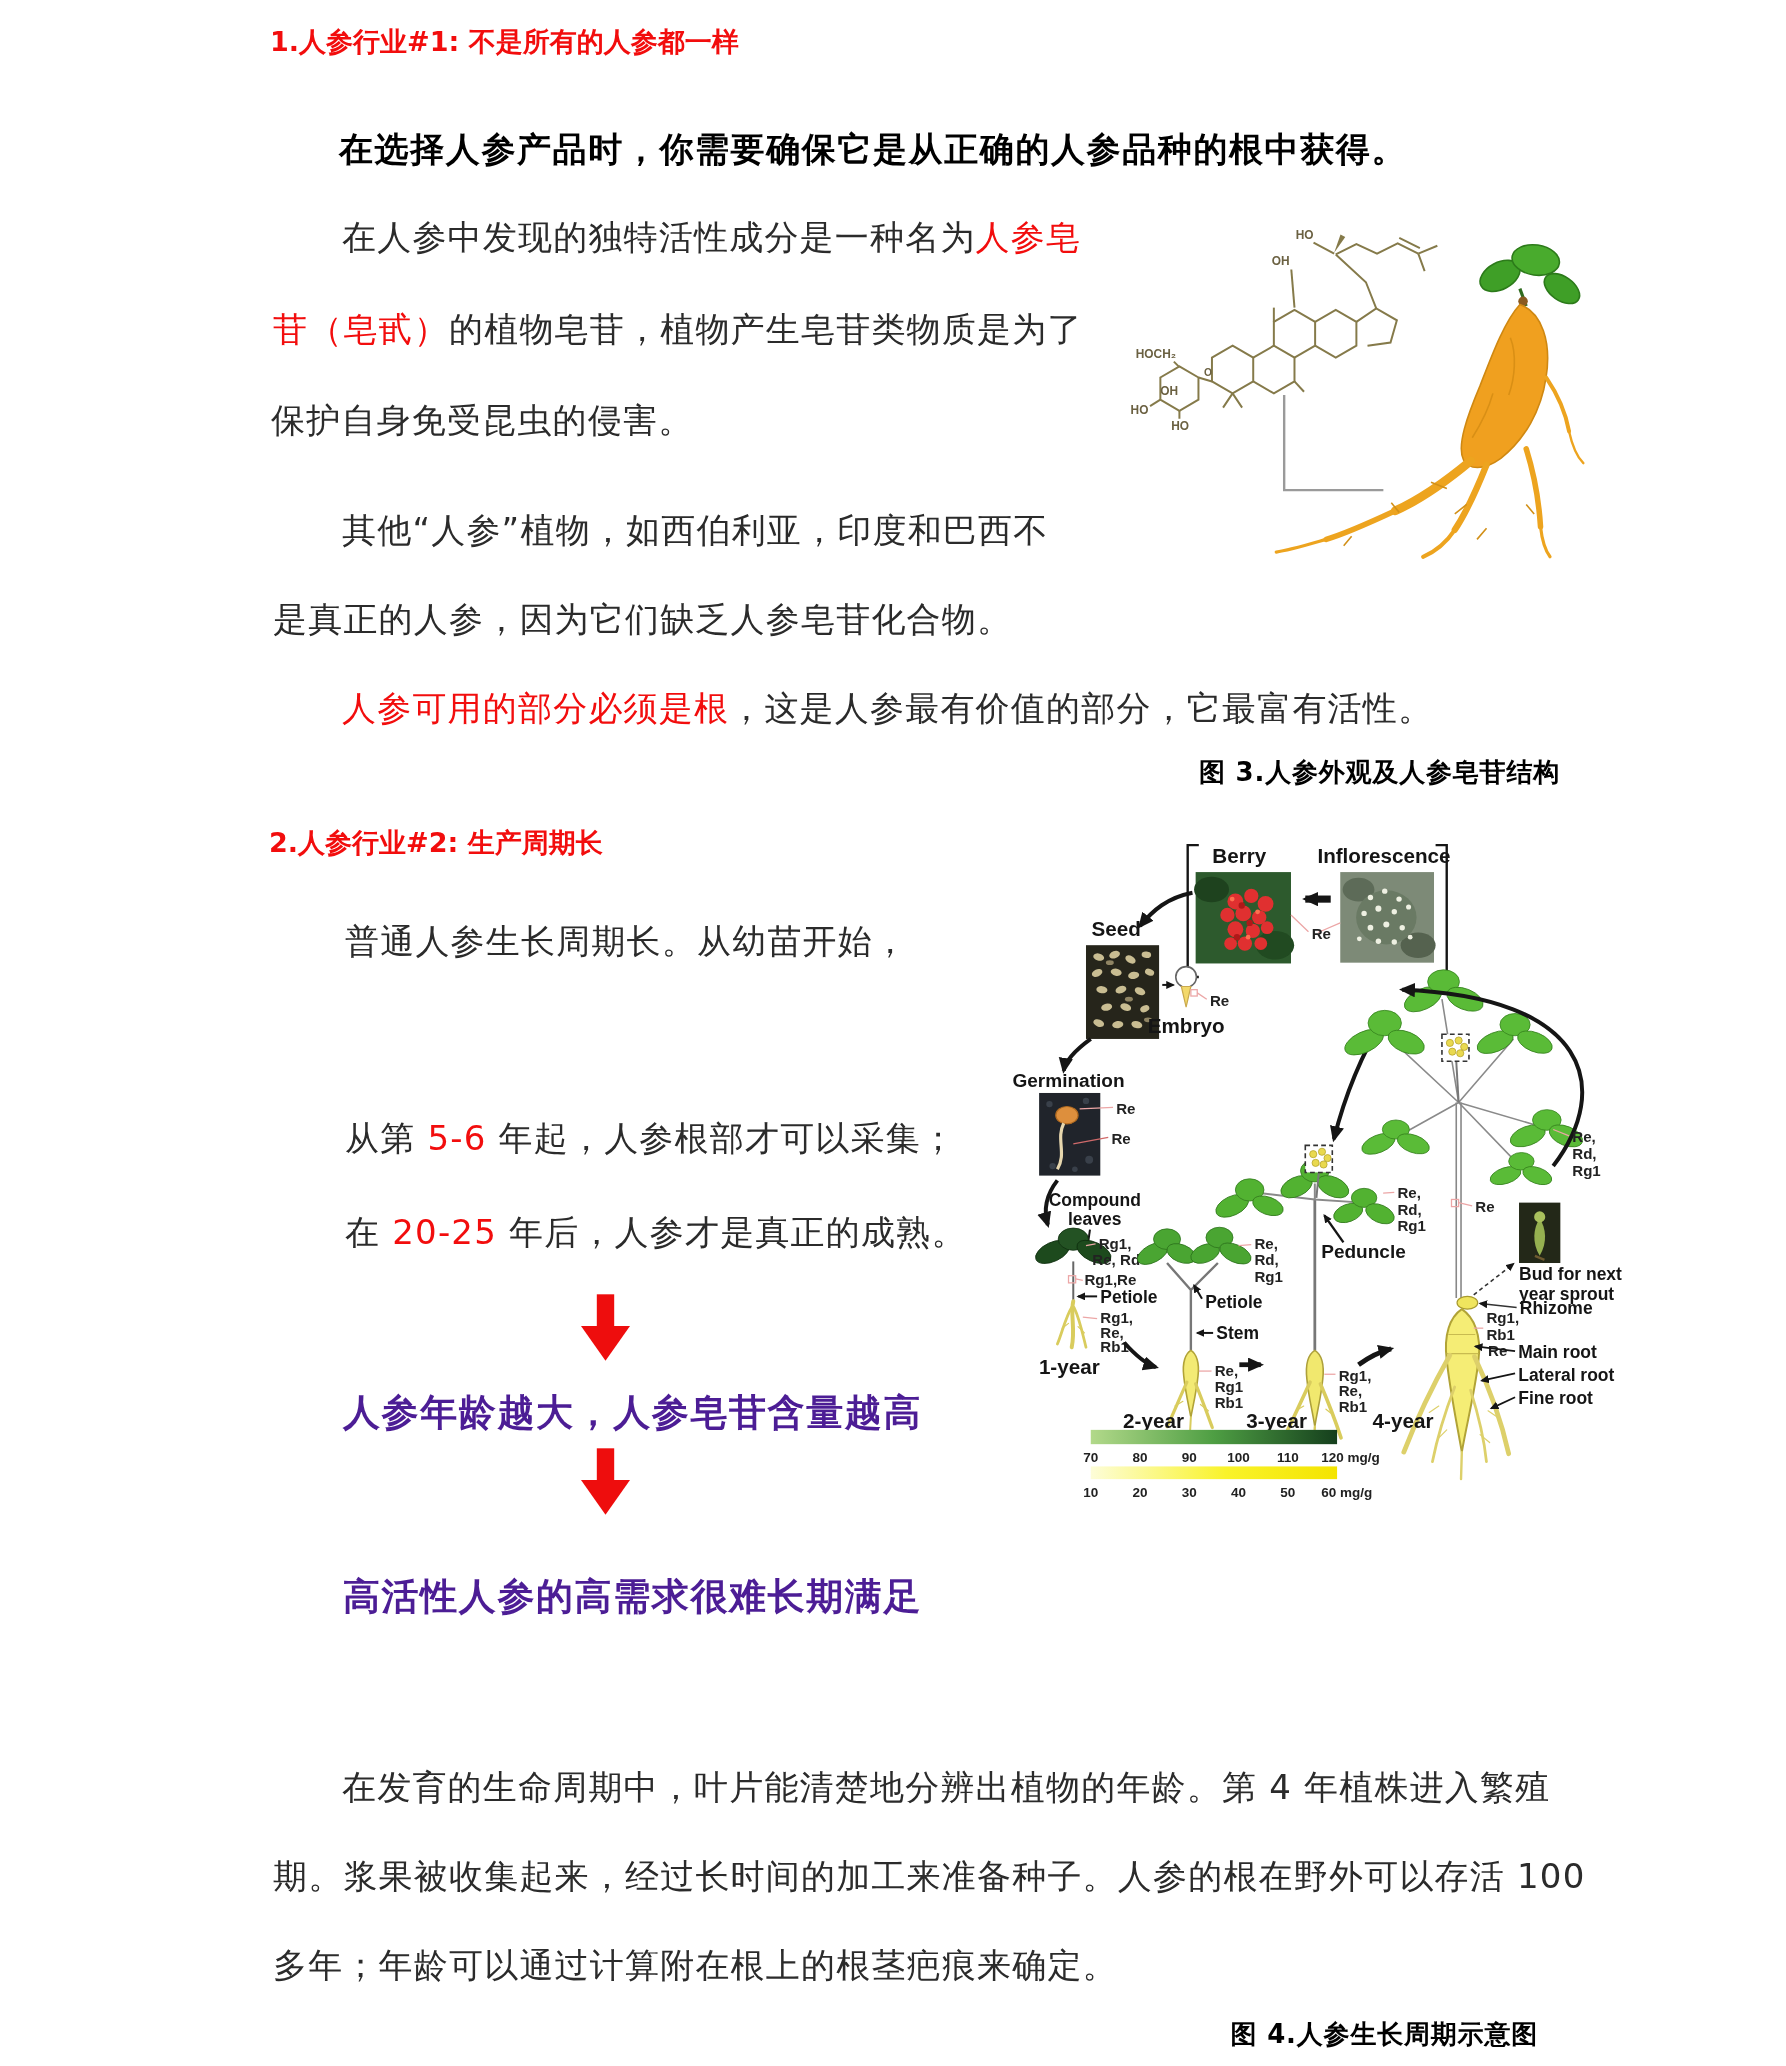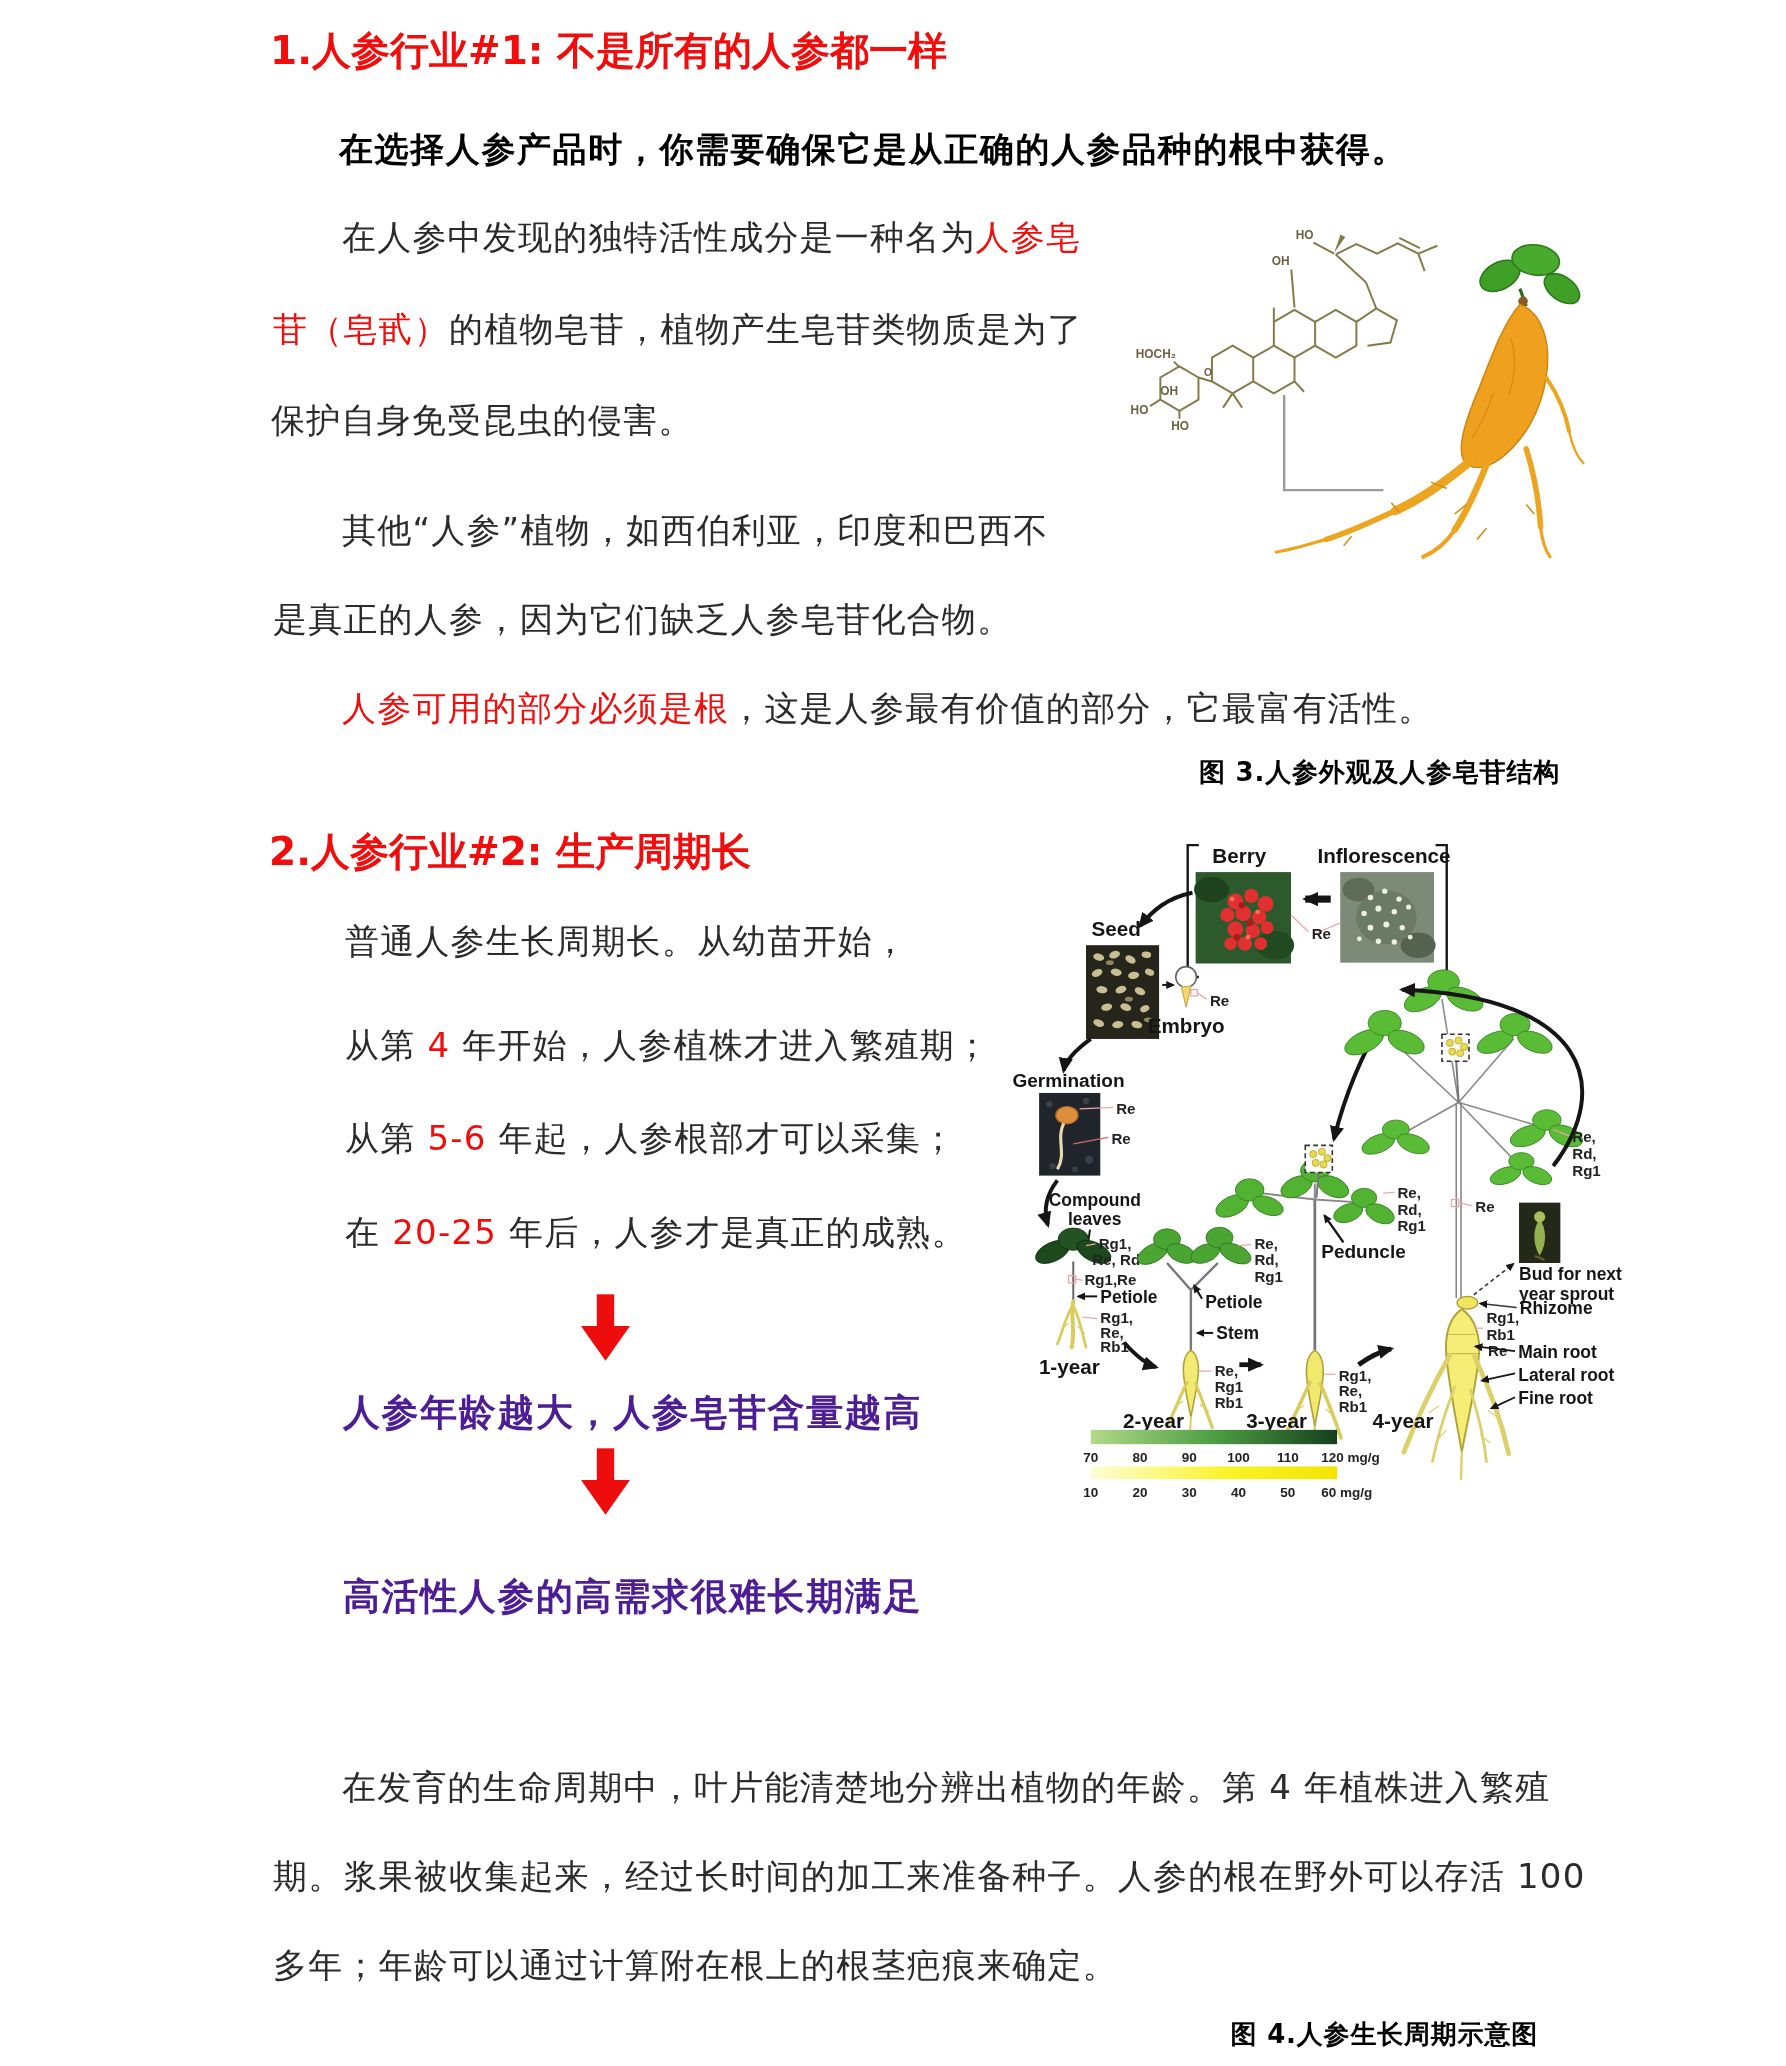--- a/index.html
+++ b/index.html
@@ -1,18 +1,18 @@
 <!DOCTYPE html>
 <html style="font-size:12.7px"><head>
 <meta charset="utf-8">
 <style>
   html,body{margin:0;padding:0;background:#ffffff;}
   .page{position:relative;width:1786px;height:2066px;background:#fff;overflow:hidden;
         font-family:"DejaVu Sans","Liberation Sans",sans-serif;}
-  .h{position:absolute;color:#f20d0d;font-weight:700;font-size:39px;letter-spacing:0px;white-space:nowrap;}
+  .h{position:absolute;color:#f20d0d;font-weight:700;font-size:27px;letter-spacing:0px;white-space:nowrap;}
   .line{position:absolute;white-space:nowrap;color:#2b2b2b;font-size:34px;letter-spacing:1.2px;line-height:1.25;}
   .boldline{position:absolute;white-space:nowrap;color:#000;font-weight:700;font-size:34px;letter-spacing:1.6px;}
   .red{color:#f20d0d;margin-top:12px;}
   .caption{position:absolute;color:#000;font-weight:700;font-size:26px;letter-spacing:0.8px;text-align:right;white-space:nowrap;}
   .redline{position:absolute;color:#4c1d95;font-weight:700;font-size:37px;letter-spacing:1.6px;white-space:nowrap;}
   .figsvg{position:absolute;}
   
   .f4t{font:700 26px "Liberation Sans",sans-serif;fill:#151515;}
   .f4m{font:700 22px "Liberation Sans",sans-serif;fill:#151515;}
   .f4g{font:700 19px "Liberation Sans",sans-serif;fill:#222;}
@@ -102,21 +102,20 @@
       </g>
       <g stroke="#d29018" stroke-width="2">
         <path d="M420,380 L400,372 M445,400 L430,412 M300,440 L290,452 M520,400 L530,412 M470,430 L458,444 M360,410 L350,398"></path>
       </g>
     </g>
   </svg>
 
   <div class="h" style="left:269px;top:825px;">2.人参行业#2: 生产周期长</div>
 
   <div class="line" style="left:345px;top:920px;">普通人参生长周期长。从幼苗开始，</div>
-  <div class="line" style="left:345px;top:1024px;"><span>从第 </span><span class="red">4</span><span> 年开始，人参植株才进入繁殖期；</span></div>
   <div class="line" style="left:345px;top:1117px;"><span>从第 </span><span class="red">5-6</span><span> 年起，人参根部才可以采集；</span></div>
   <div class="line" style="left:345px;top:1211px;"><span>在 </span><span class="red">20-25</span><span> 年后，人参才是真正的成熟。</span></div>
 
   <svg class="figsvg redarrow" style="left:581px;top:1294px;" width="49" height="67" viewBox="0 0 62 84">
     <polygon points="20,0 42,0 42,42 20,42"></polygon>
     <polygon points="0,40 62,40 31,84"></polygon>
   </svg>
 
   <div class="redline" style="left:343px;top:1388px;">人参年龄越大，人参皂苷含量越高</div>
 

